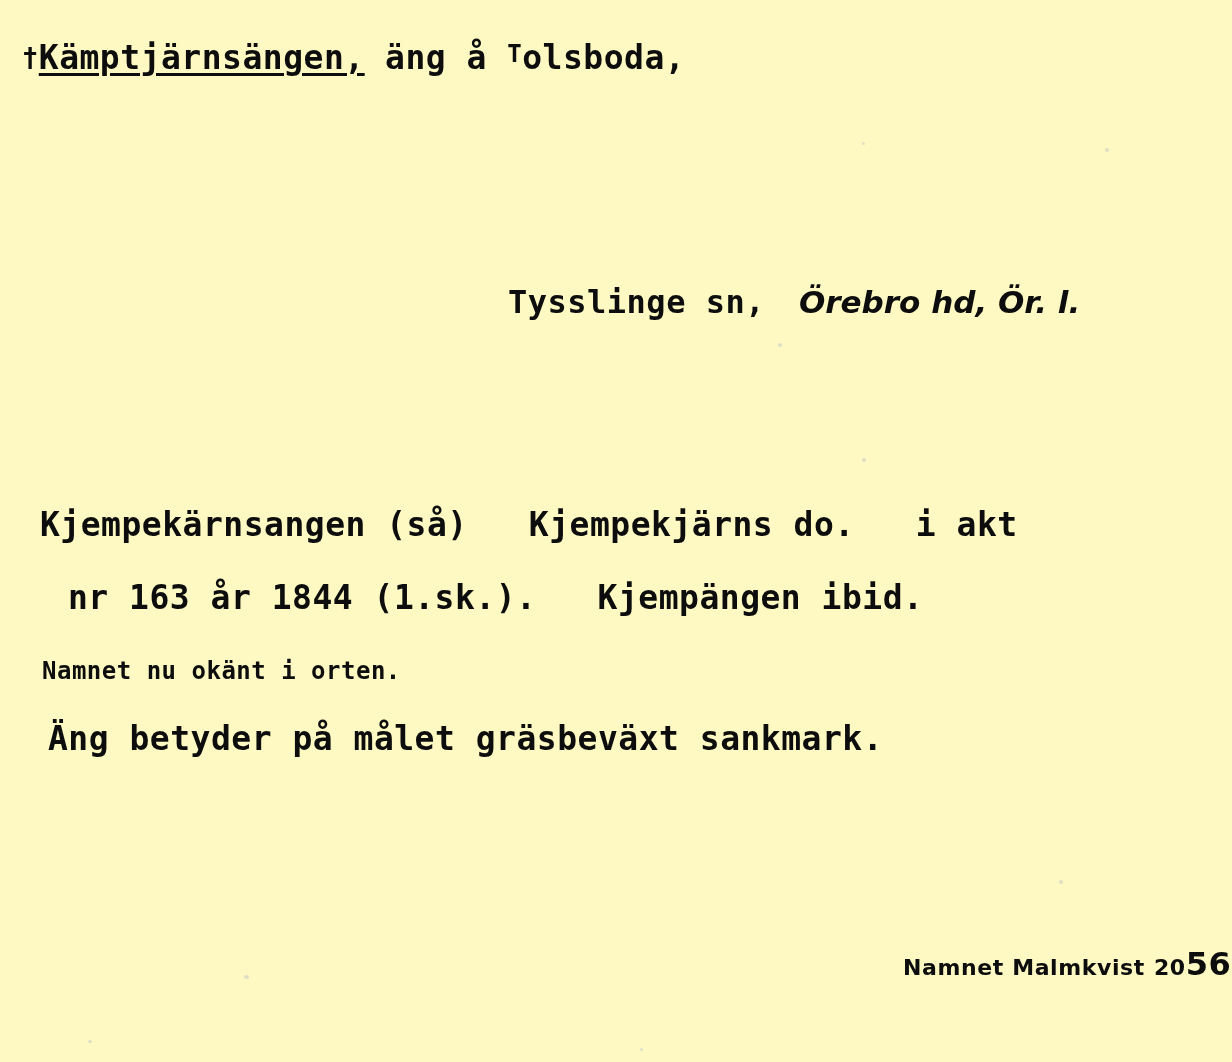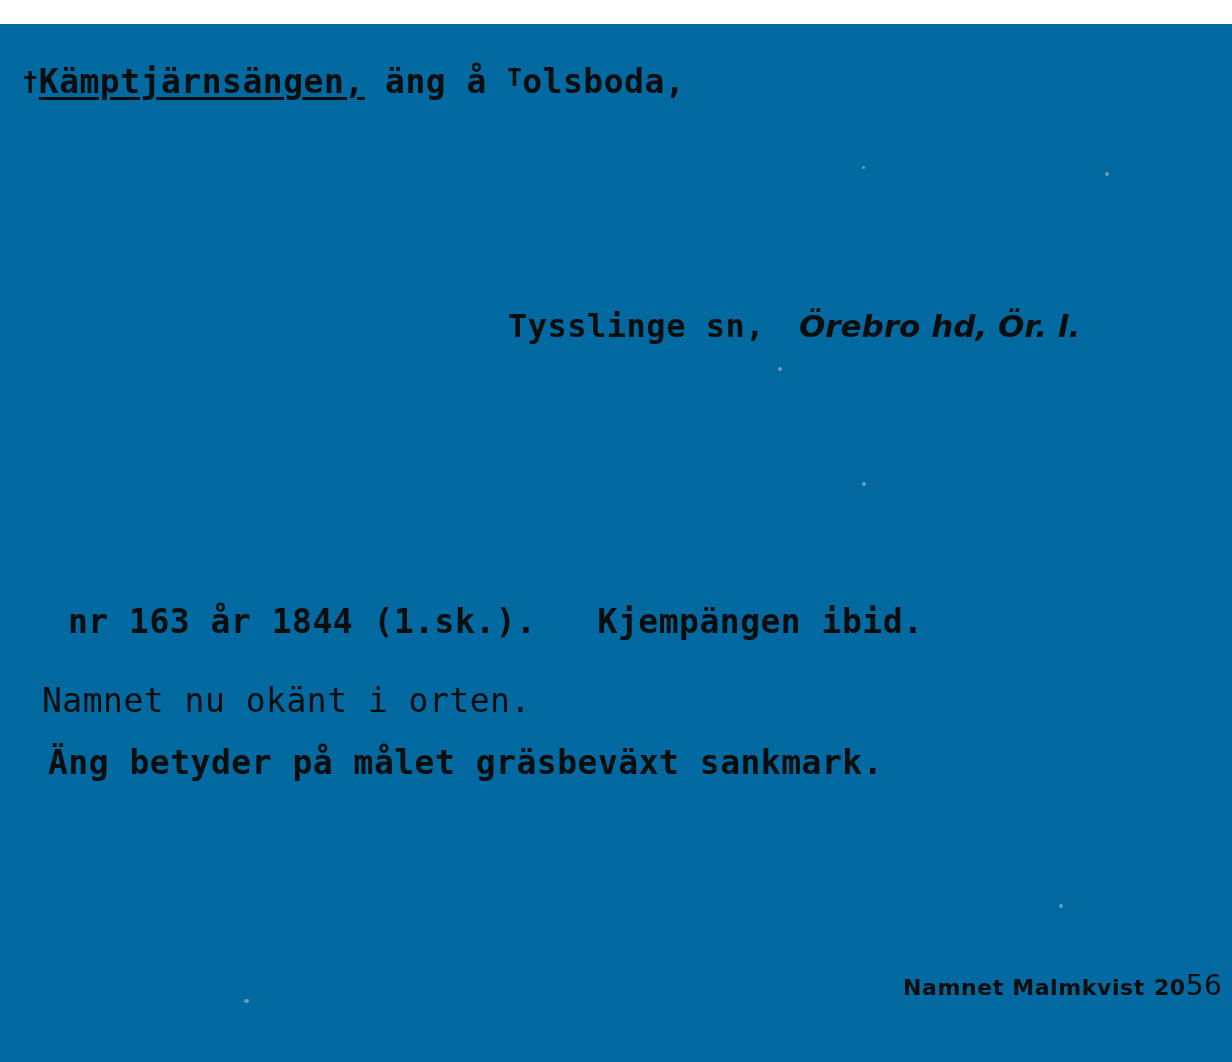--- a/index.html
+++ b/index.html
@@ -12,22 +12,21 @@
     height: 1062px;
     position: relative;
     overflow: hidden;
     font-family: "DejaVu Sans Mono", monospace;
     color: #111111;
   }
 
   .card {
     position: absolute;
     inset: 0;
-    background: #0369a1;
-    margin-top: 24px;
+    background: #fef9c3;
   }
 
   
   .speckle {
     position: absolute;
     background: #c9c9c9;
     border-radius: 50%;
     opacity: .55;
   }
 
@@ -87,61 +86,62 @@
   }
   #body-2 {
     top: 578px;
     left: 68px;
     font-size: 33px;
     font-weight: 700;
   }
   #body-3 {
     top: 657px;
     left: 42px;
-    font-size: 33px;
-    font-weight: 400;
+    font-size: 24px;
+    font-weight: 700;
   }
   #body-4 {
     top: 719px;
     left: 48px;
     font-size: 33px;
     font-weight: 700;
   }
 
   
   #signature-line {
     top: 945px;
     left: 903px;
     font-family: "DejaVu Sans", sans-serif;
     font-size: 22px;
     font-weight: 700;
     letter-spacing: .6px;
   }
   #signature-line .year-bold {
-    font-size: 28px;
-    font-weight: 400;
+    font-size: 32px;
+    font-weight: 700;
   }
 </style>
 </head>
 <body>
 
 <div class="card">
 
   <div class="speckle" style="left:1105px; top:148px; width:4px; height:4px;"></div>
   <div class="speckle" style="left:862px; top:142px; width:3px; height:3px;"></div>
   <div class="speckle" style="left:778px; top:343px; width:4px; height:4px;"></div>
   <div class="speckle" style="left:862px; top:458px; width:4px; height:4px;"></div>
   <div class="speckle" style="left:1059px; top:880px; width:4px; height:4px;"></div>
   <div class="speckle" style="left:244px; top:975px; width:5px; height:4px;"></div>
   <div class="speckle" style="left:88px; top:1040px; width:4px; height:3px;"></div>
   <div class="speckle" style="left:640px; top:1048px; width:3px; height:3px;"></div>
 
   <div class="line" id="header-line"><span class="dagger">†</span><span class="headword">Kämptjärnsängen,</span><span class="rest"> äng å </span><span class="sup">T</span><span class="rest">olsboda,</span></div>
 
   <div class="line" id="parish-line"><span>Tysslinge sn,</span><span class="italic-part" style="margin-left:34px;text-align:right;">Örebro hd, Ör. l.</span></div>
 
+  <div class="line" id="body-1">Kjempekärnsangen (så)   Kjempekjärns do.   i akt</div>
   <div class="line" id="body-2">nr 163 år 1844 (1.sk.).   Kjempängen ibid.</div>
   <div class="line" id="body-3">Namnet nu okänt i orten.</div>
   <div class="line" id="body-4">Äng betyder på målet gräsbeväxt sankmark.</div>
 
   <div class="line" id="signature-line"><span>Namnet Malmkvist</span><span style="margin-left:9px;">20</span><span class="year-bold">56</span></div>
 
 </div>
 
 </body></html>

